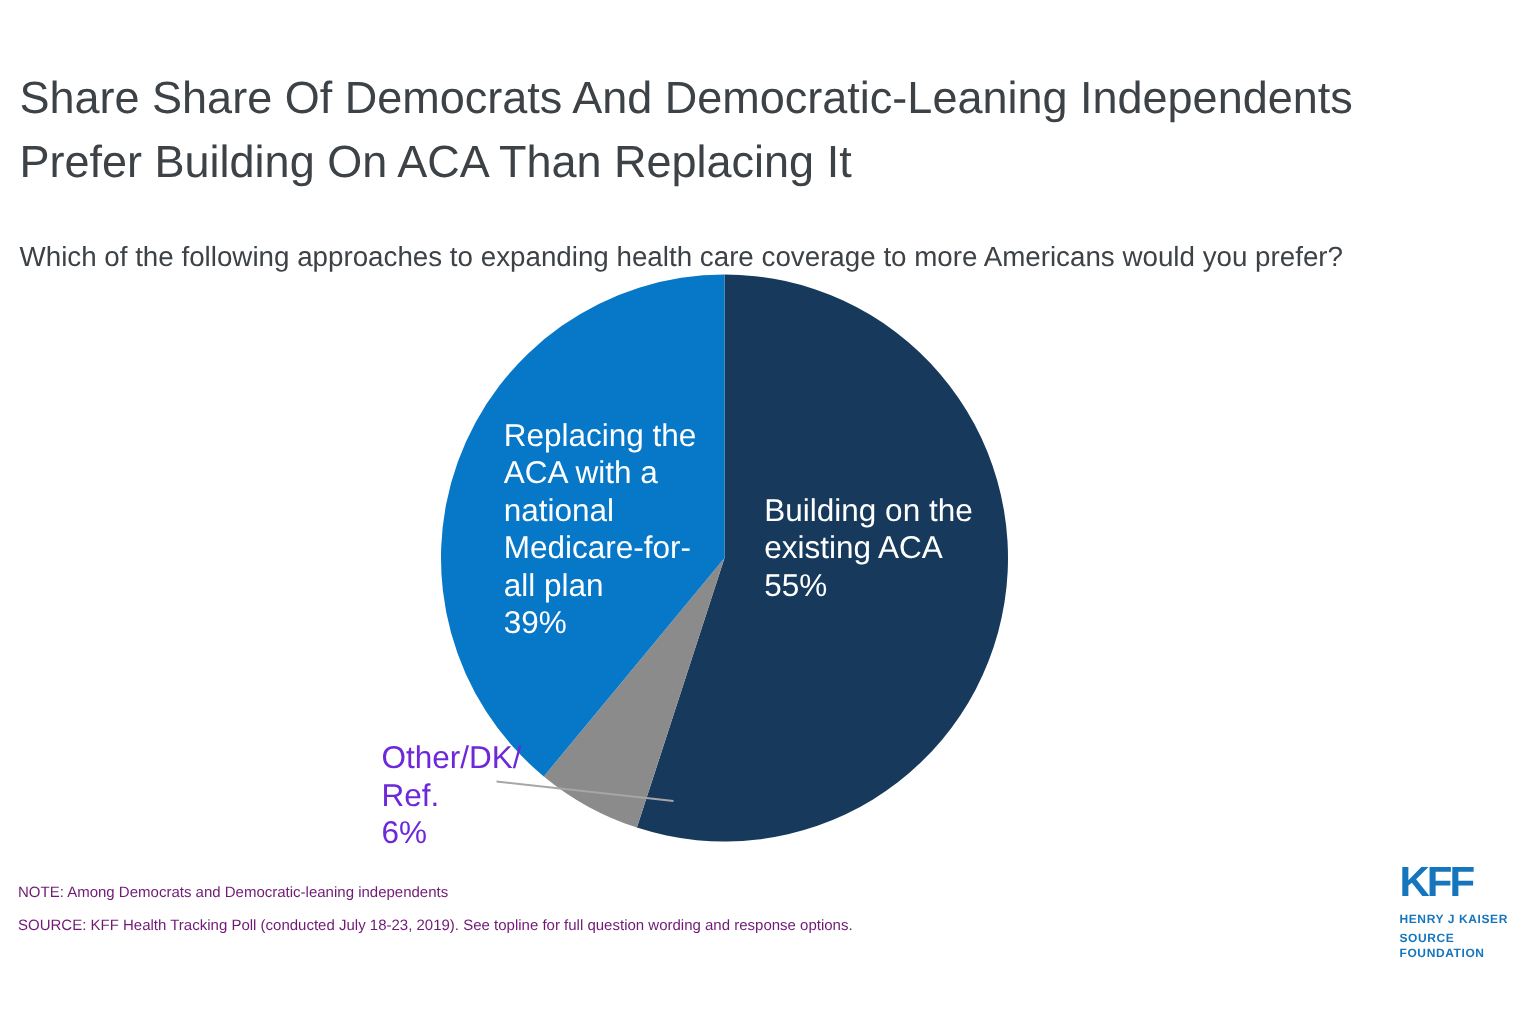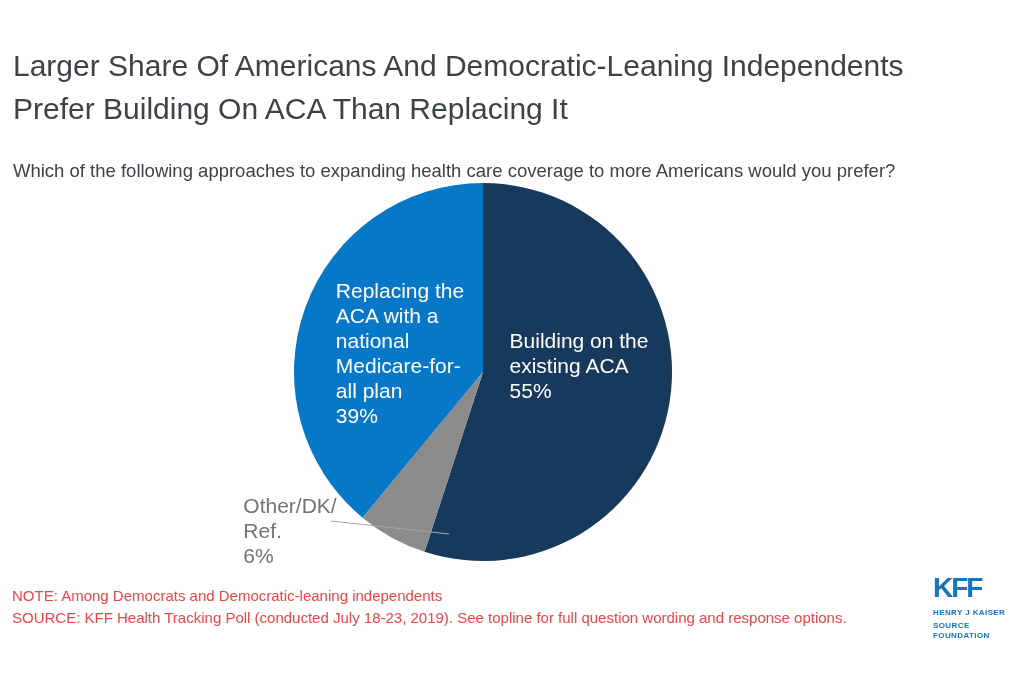--- a/index.html
+++ b/index.html
@@ -21,45 +21,45 @@
     color:#3d4247;margin:0;
   }
   .pie-svg{position:absolute;left:0;top:0;}
   .pie-label{
     position:absolute;
     transform:translateX(-50%);
     white-space:pre-line;
     font-size:21px;line-height:25px;
     color:#ffffff;
   }
-  .pie-label.outside{color:#737373;}
+  .pie-label.outside{color:#6d28d9;margin-left:11px;}
   .footnotes{
     position:absolute;left:12px;top:585px;width:860px;
-    font-size:15px;line-height:22px;color:#ef4444;
+    font-size:10px;line-height:22px;color:#701a75;
   }
   .footnotes p{margin:0;}
   .logo{
     position:absolute;left:933px;top:571px;
     color:#1576be;
   }
   .logo-kff{
     font-size:28px;font-weight:700;letter-spacing:-2px;
     line-height:34px;
   }
   .logo-sub{
     font-size:8px;font-weight:700;letter-spacing:0.4px;
     line-height:10px;margin-top:3px;
   }
 </style>
 </head>
 <body>
 
 <div class="canvas">
 
-  <h1 class="title">Larger Share Of Americans And Democratic-Leaning Independents Prefer Building On ACA Than Replacing It</h1>
+  <h1 class="title">Share Share Of Democrats And Democratic-Leaning Independents Prefer Building On ACA Than Replacing It</h1>
 
   <p class="subtitle">Which of the following approaches to expanding health care coverage to more Americans would you prefer?</p>
 
   <svg class="pie-svg" width="1024" height="682">
     <g>
         <path d="M 483 372 L 483 183 A 189 189 0 1 1 424.5957880631349 551.749681579784 Z" fill="#16395c"></path>
         <path d="M 483 372 L 424.5957880631349 551.749681579784 A 189 189 0 0 1 362.5268659374976 517.6270028846241 Z" fill="#8b8b8b"></path>
         <path d="M 483 372 L 362.5268659374976 517.6270028846241 A 189 189 0 0 1 482.99999999999994 183 Z" fill="#0777c8"></path>
       </g>
     <line x1="331" y1="521" x2="449" y2="534" stroke="#a6a6a6" stroke-width="1.2"></line>

